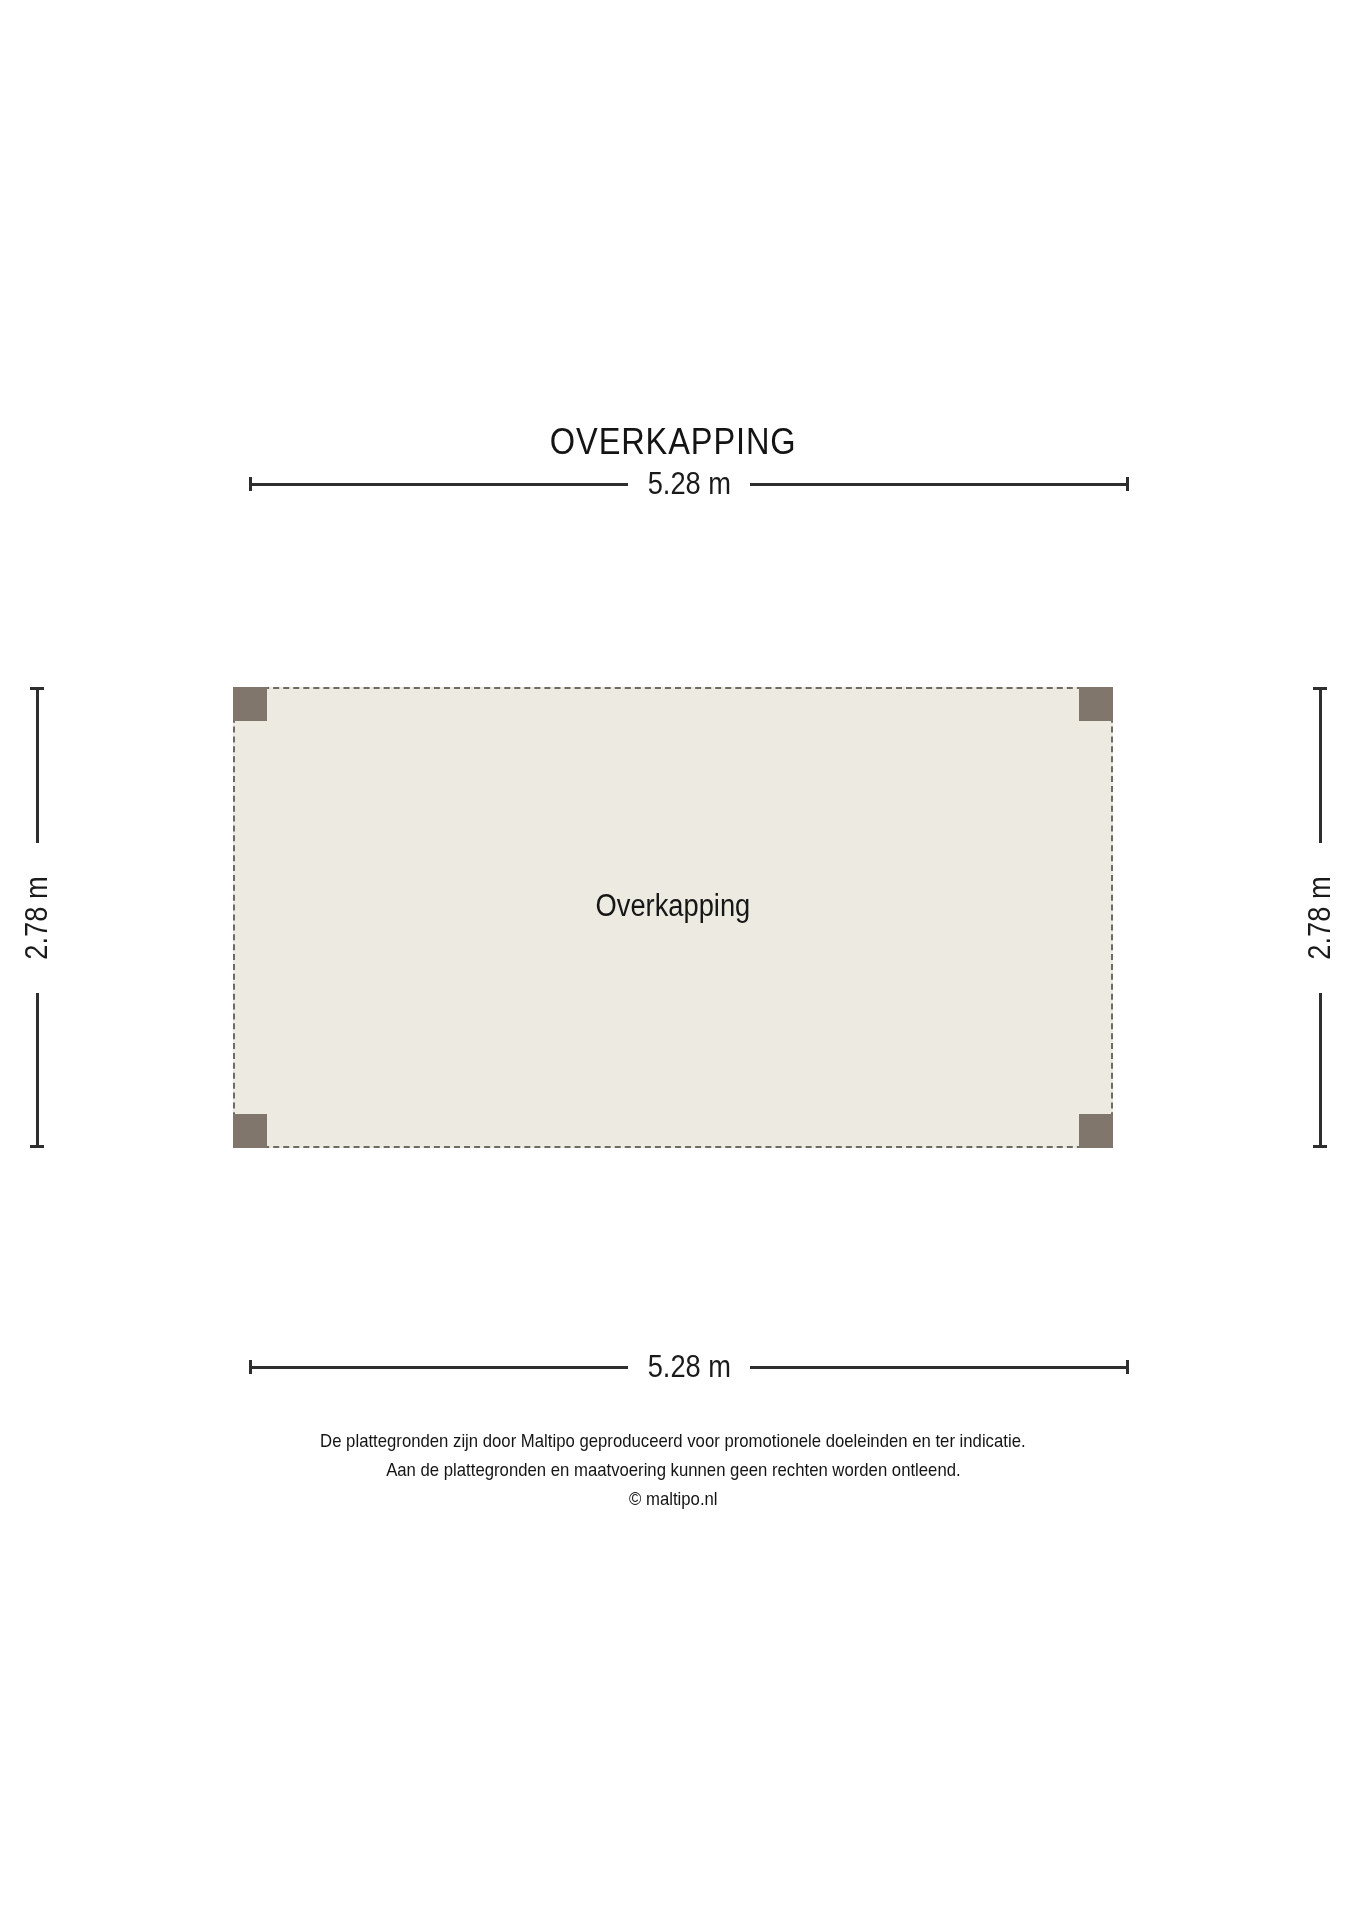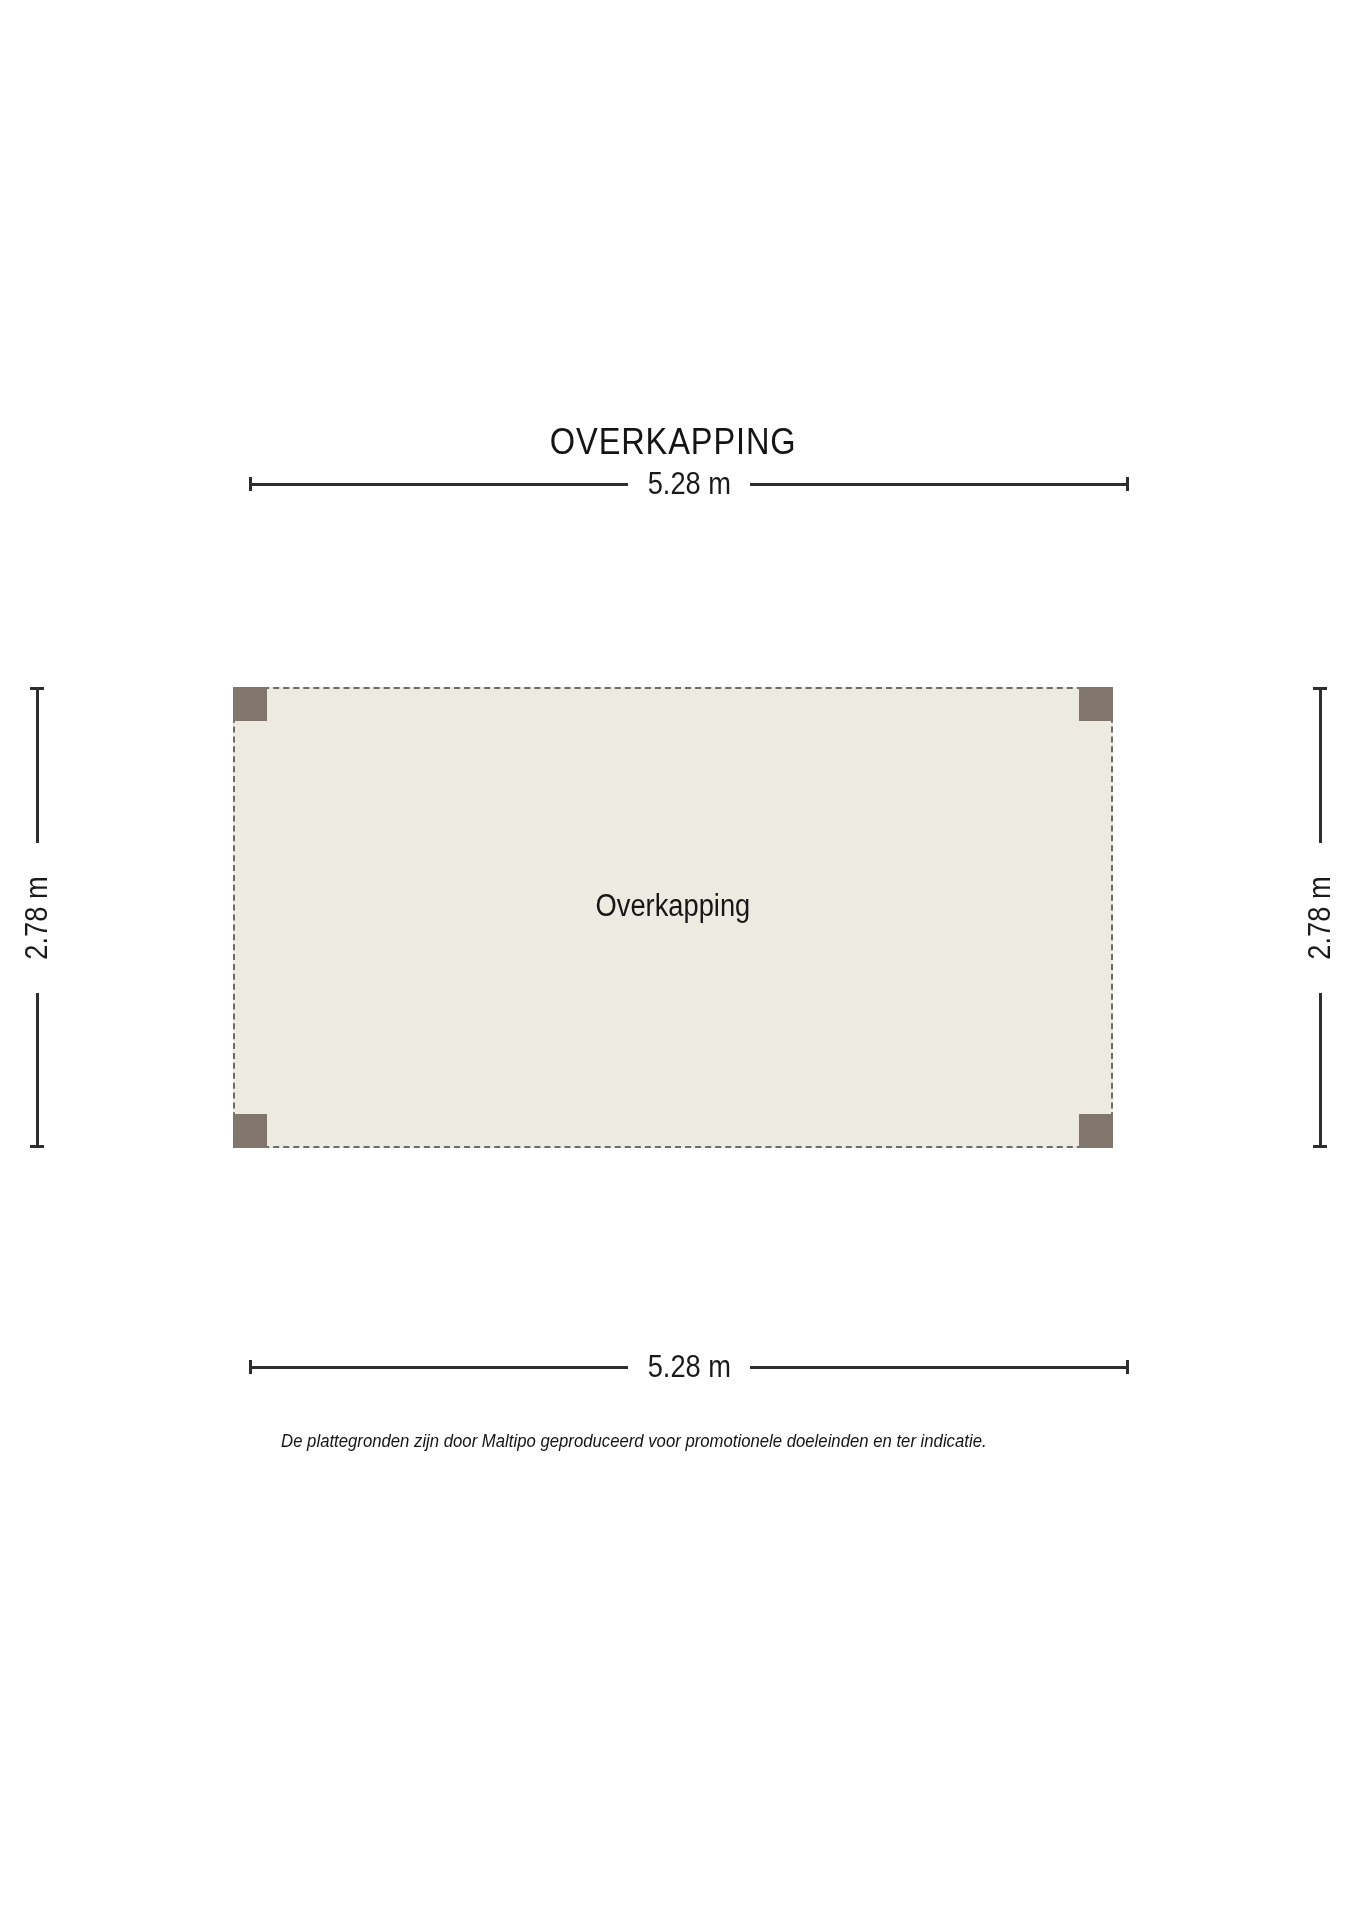--- a/index.html
+++ b/index.html
@@ -65,21 +65,21 @@
   }
   .ridge-label {
     position:absolute; left:0; width:100%; top:244px;
     text-align:center; font-size:25px; line-height:28px;
     font-style:italic; color:#1e1e1e;
   }
 
   
   .footer {
     position:absolute; left:233px; width:880px; top:1426px;
-    font-size:19px; line-height:29px; color:#141414;font-style:italic;
+    text-align:center; font-size:19px; line-height:29px; color:#141414;
   }
 </style>
 </head>
 <body>
 
 <div class="canvas">
 
   <div class="title">
     <span class="cond">OVERKAPPING</span>
   </div>
@@ -125,15 +125,17 @@
   <div class="dim-h dim-bottom">
     <span class="tick-v"></span>
     <span class="seg-h"></span>
     <span class="dim-label"><span class="cond">5.28 m</span></span>
     <span class="seg-h"></span>
     <span class="tick-v"></span>
   </div>
 
   <div class="footer">
     <div><span class="cond">De plattegronden zijn door Maltipo geproduceerd voor promotionele doeleinden en ter indicatie.</span></div>
+    <div><span class="cond">Aan de plattegronden en maatvoering kunnen geen rechten worden ontleend.</span></div>
+    <div><span class="cond">© maltipo.nl</span></div>
   </div>
 
 </div>
 
 </body></html>

